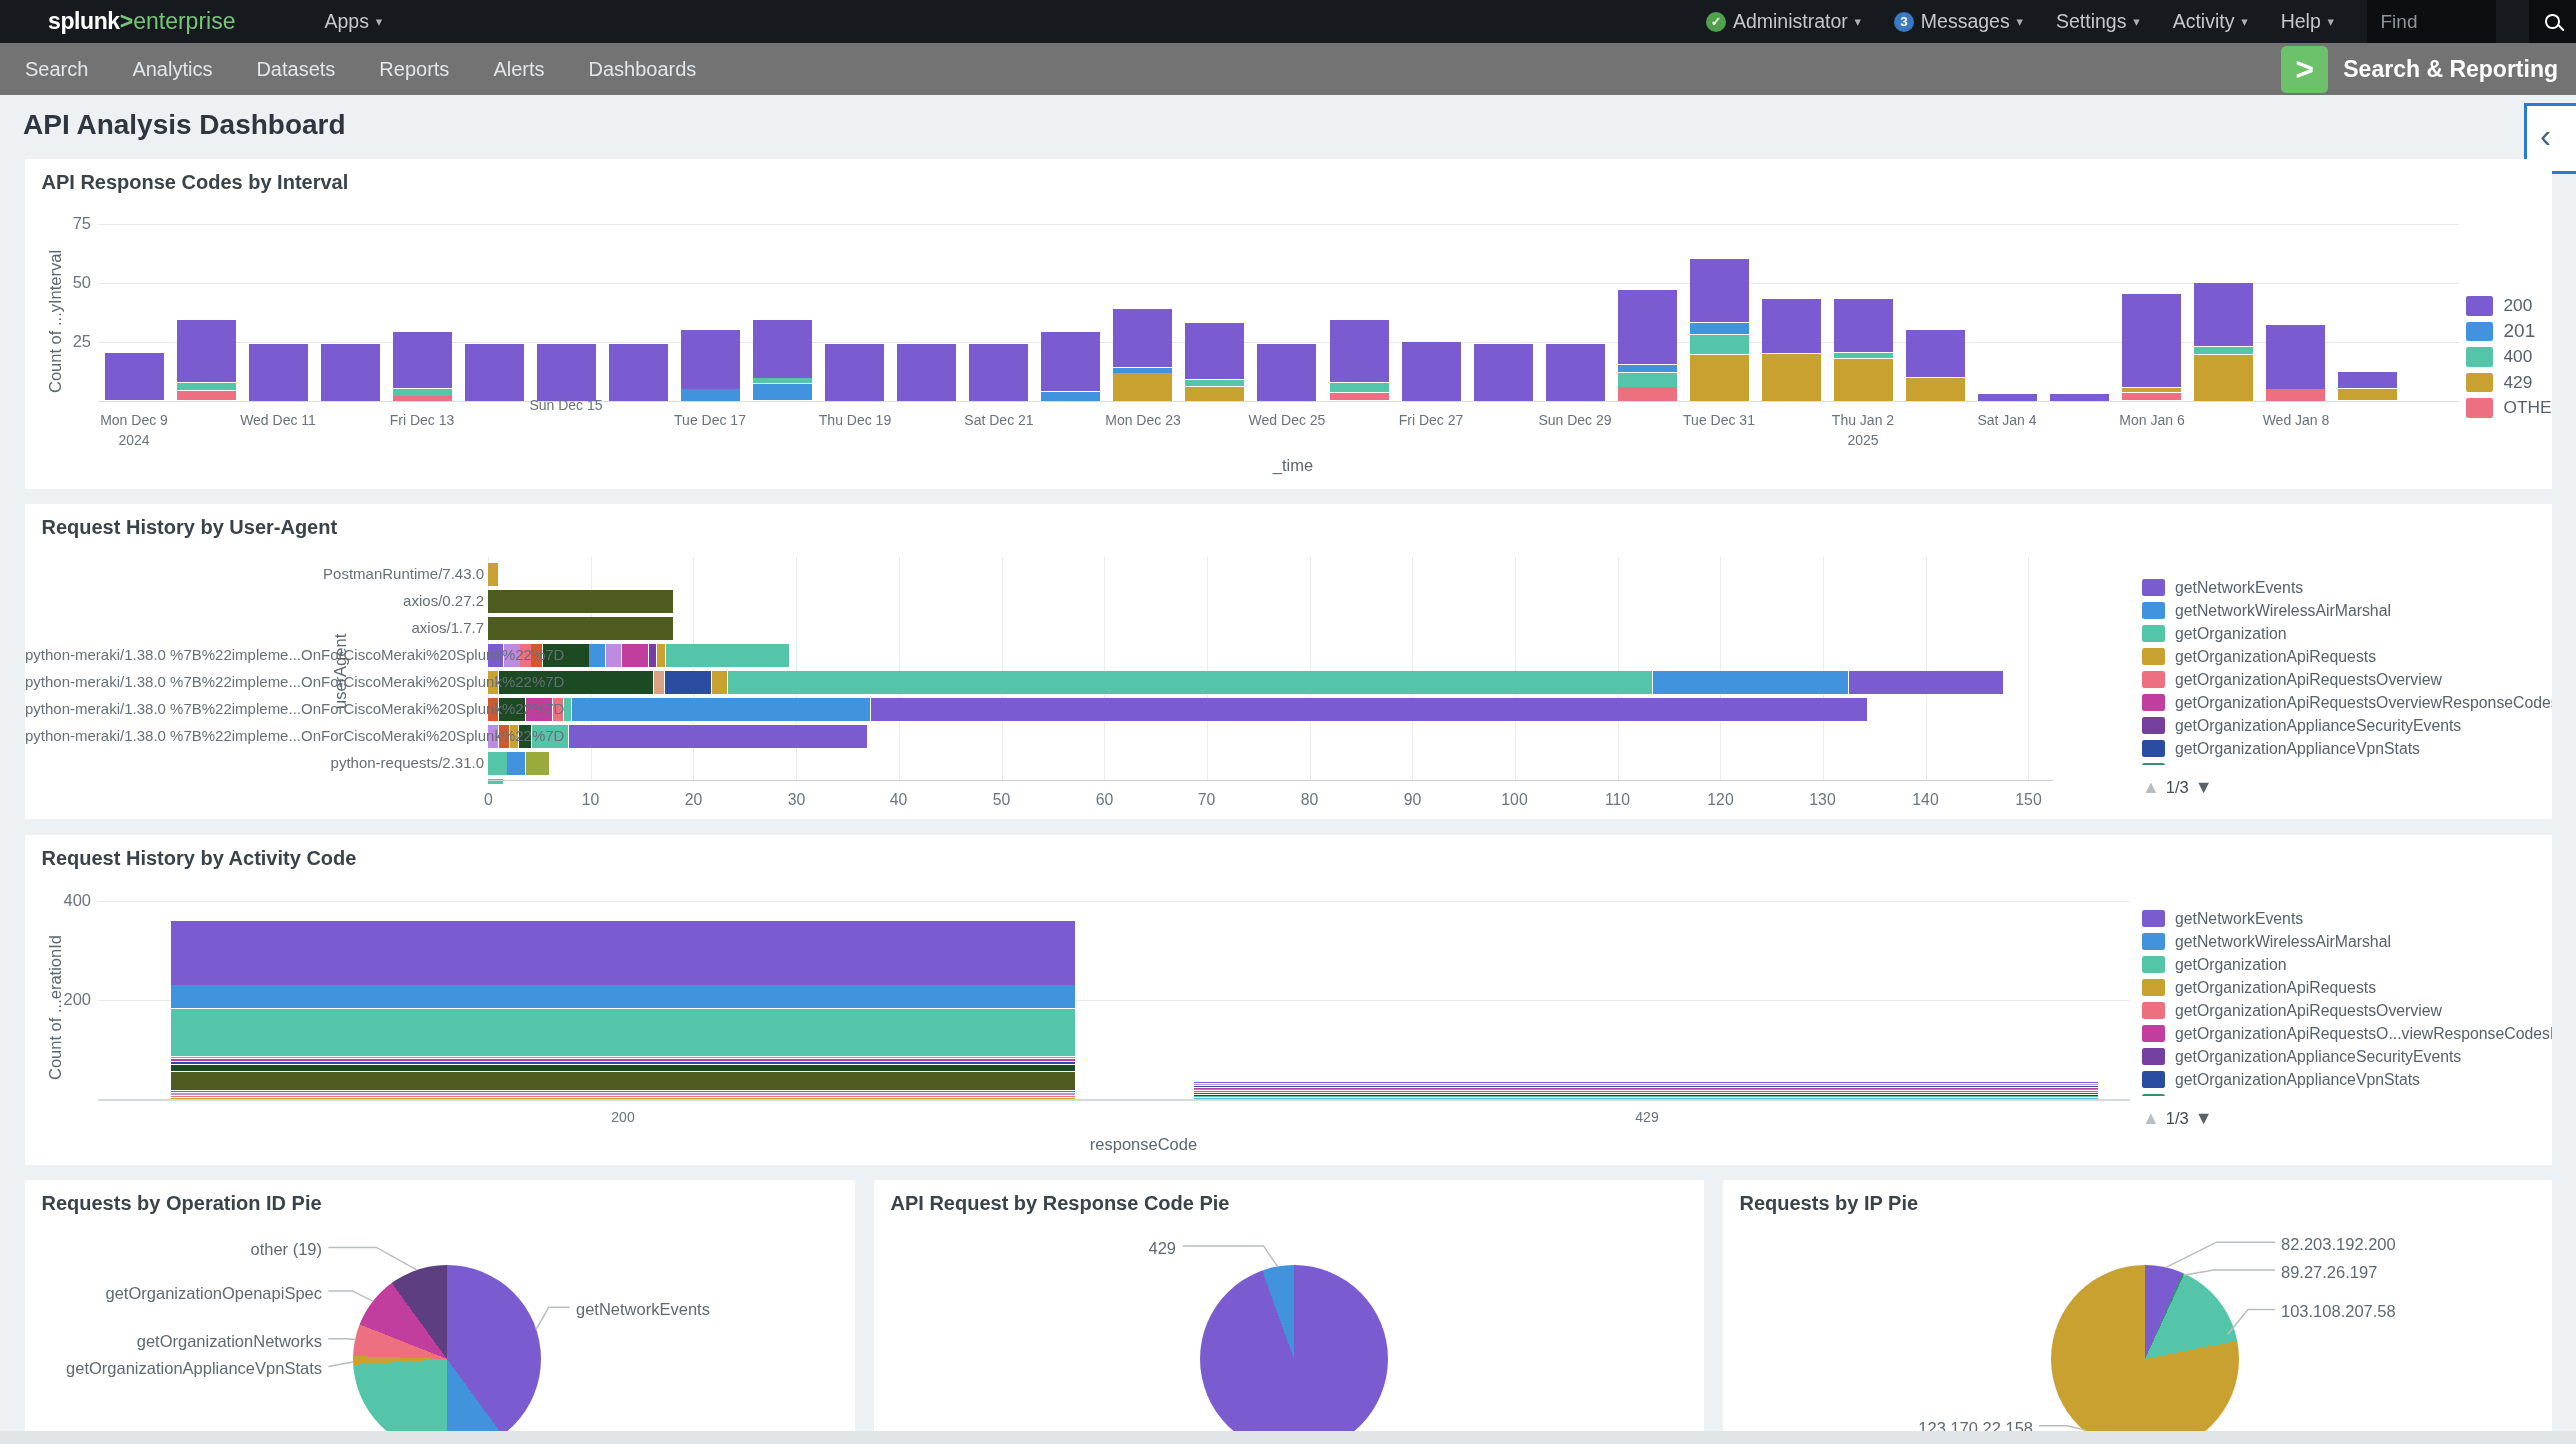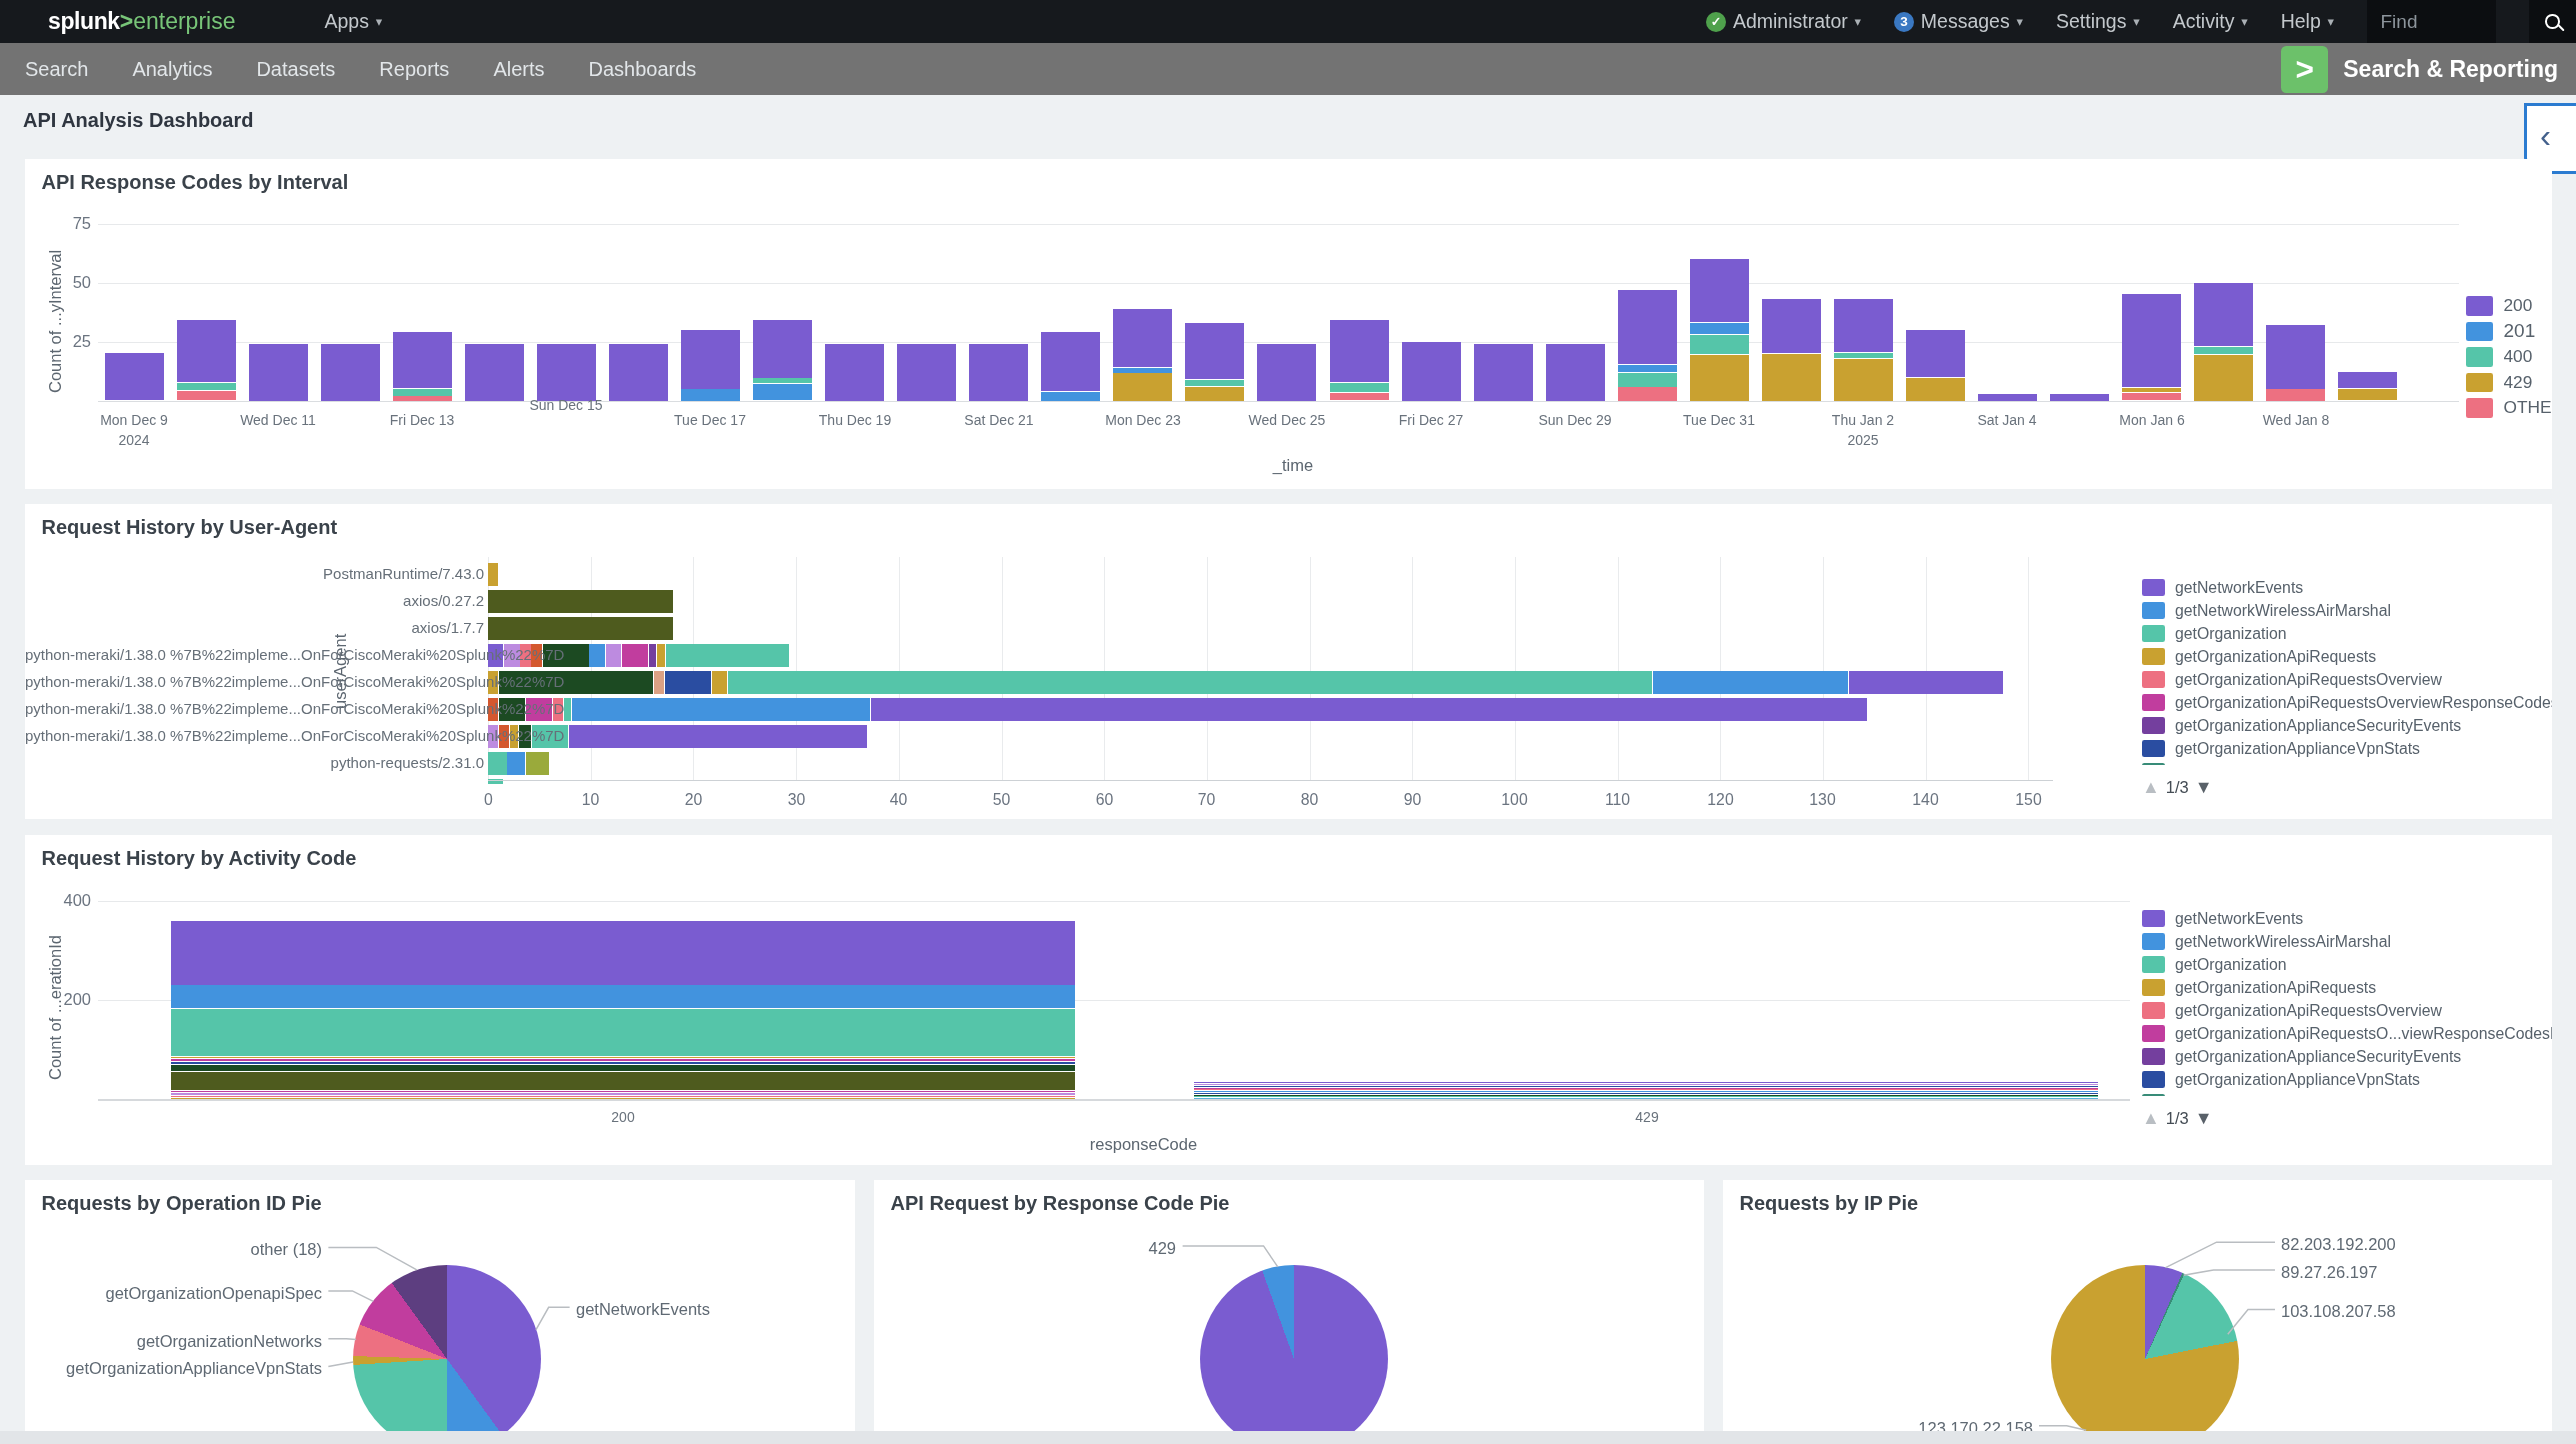--- a/index.html
+++ b/index.html
@@ -36,21 +36,21 @@
     display:flex; align-items:center; }
   #appbar-items { display:flex; gap:44px; margin-left:25px; }
   .appbar-item { color:#e2e6e9; font-size:20px; cursor:pointer; }
   #appbar-right { margin-left:auto; margin-right:18px; display:flex; align-items:center; gap:15px; }
   #app-icon { width:47px; height:47px; background:#6cc16a; border-radius:5.3px; color:#fff;
     font-size:31.5px; font-weight:800; display:flex; align-items:center; justify-content:center; }
   #app-name { color:#fff; font-size:23px; font-weight:600; }
 
   
   #pagehead { position:absolute; left:0; top:95px; width:2576px; height:64px; background:#eef1f3; }
-  #page-title { position:absolute; left:23px; top:13.5px; font-size:20px; font-weight:700; color:#2f3640; }
+  #page-title { position:absolute; left:23px; top:13.5px; font-size:28px; font-weight:700; color:#2f3640; }
 
   
   #collapse-tab { position:absolute; right:-16.5px; top:103px; width:69px; height:71px; background:#fff;
     border:3.8px solid #2b7bd0; border-radius:0 0 0 16.5px; cursor:pointer; }
   #collapse-tab span { position:absolute; left:13.5px; top:10.5px; font-size:33px; color:#44618c; }
 
   
   .card { position:absolute; background:#ffffff; overflow:hidden; }
   #card1 { left:25px; top:159px;  width:2527px; height:330px; }
   #card2 { left:25px; top:504px;  width:2527px; height:315px; }
@@ -615,21 +615,21 @@
   <section class="card" id="card4">
     <h2 class="card-title">Requests by Operation ID Pie</h2>
   <div class="pie" style="left: 328px; top: 85px; width: 188px; height: 188px; background: conic-gradient(rgb(122, 92, 208) 0%, rgb(122, 92, 208) 40%, rgb(66, 147, 222) 40%, rgb(66, 147, 222) 50%, rgb(85, 197, 169) 50%, rgb(85, 197, 169) 74%, rgb(201, 161, 48) 74%, rgb(201, 161, 48) 75.5%, rgb(237, 112, 129) 75.5%, rgb(237, 112, 129) 81%, rgb(193, 61, 158) 81%, rgb(193, 61, 158) 90%, rgb(93, 62, 128) 90%, rgb(93, 62, 128) 100%);"></div>
       <svg class="leader-svg" width="830" height="251" viewBox="0 0 1106 335">
         <polyline points="404,90 468,90 522,120" fill="none" stroke="#b9bdc1" stroke-width="2"></polyline>
         <polyline points="404,148 436,148 464,162" fill="none" stroke="#b9bdc1" stroke-width="2"></polyline>
         <polyline points="404,212 428,212 441,213" fill="none" stroke="#b9bdc1" stroke-width="2"></polyline>
         <polyline points="404,249 437,243" fill="none" stroke="#b9bdc1" stroke-width="2"></polyline>
         <polyline points="726,170 698,170 681,200" fill="none" stroke="#b9bdc1" stroke-width="2"></polyline>
       </svg>
-      <div class="pie-callout" style="top: 60px; right: 533px; text-align: right;">other (18)</div>
+      <div class="pie-callout" style="top: 60px; right: 533px; text-align: right;">other (19)</div>
       <div class="pie-callout" style="top: 104px; right: 533px; text-align: right;">getOrganizationOpenapiSpec</div>
       <div class="pie-callout" style="top: 152px; right: 533px; text-align: left;">getOrganizationNetworks</div>
       <div class="pie-callout" style="top: 179px; right: 533px; text-align: right;">getOrganizationApplianceVpnStats</div>
       <div class="pie-callout" style="top: 120px; left: 551px;">getNetworkEvents</div>
     </section>
   <section class="card" id="card5">
     <h2 class="card-title">API Request by Response Code Pie</h2>
   <div class="pie" style="left: 326px; top: 85px; width: 188px; height: 188px; background: conic-gradient(rgb(122, 92, 208) 0%, rgb(122, 92, 208) 94.5%, rgb(66, 147, 222) 94.5%, rgb(66, 147, 222) 100%);"></div>
       <svg class="leader-svg" width="830" height="251" viewBox="0 0 1106 335">
         <polyline points="411,88 519,88 538,116" fill="none" stroke="#b9bdc1" stroke-width="2"></polyline>

